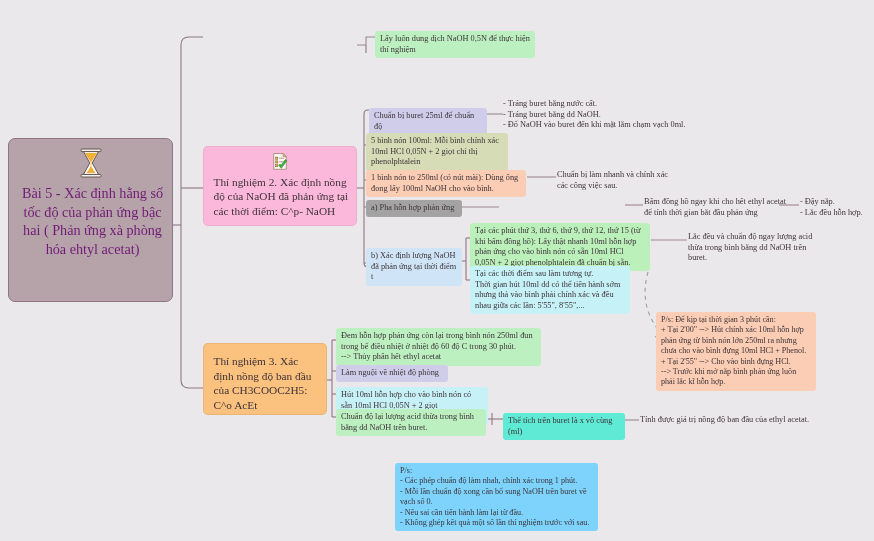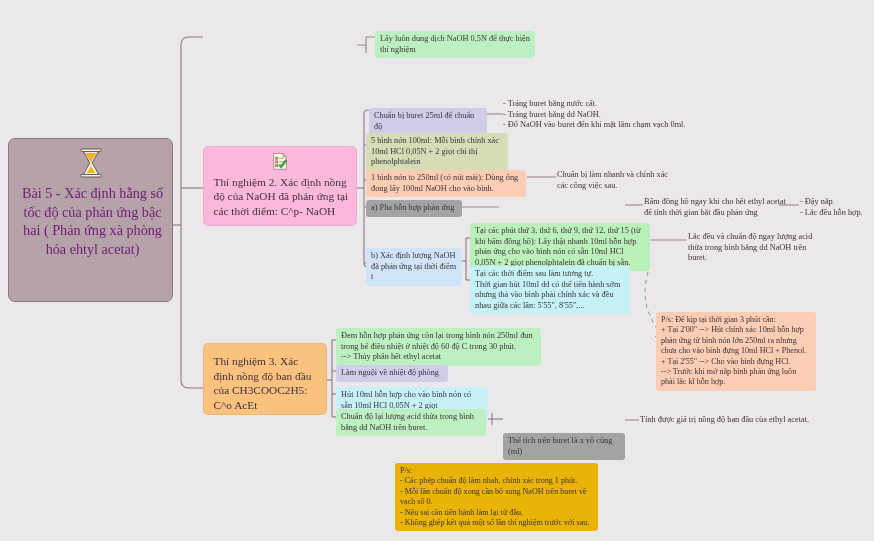--- a/index.html
+++ b/index.html
@@ -52,23 +52,23 @@
   .plain{position:absolute;box-sizing:border-box;font-size:8.3px;line-height:10.6px;color:#3d3338;}
 
   .c-green{background:#bdf0c1;}
   .c-olive{background:#d6ddb6;}
   .c-lav{background:#cfcdea;}
   .c-peach{background:#fbcdb4;}
   .c-teal{background:#a3a3a3;}
   .c-mint{background:#bbf0bb;}
   .c-cyan{background:#c6f2f7;}
   .c-lightblue{background:#cfe5f7;}
-  .c-pinkpale{background:#a3a3a3;margin-top:20px;}
+  .c-pinkpale{background:#5eead4;}
   .c-psorange{background:#fbcdb4;}
-  .c-psgray{background:#eab308;}
+  .c-psgray{background:#7dd3fc;}
 
   #n-lay{left:375px;top:31px;width:160px;}
   #n-buret{left:369px;top:108px;width:118px;}
   #n-binhnon5{left:366px;top:133px;width:142px;}
   #n-binh250{left:366px;top:170px;width:160px;}
   #n-phahh{left:366px;top:200px;width:96px;}
   #n-xdluong{left:366px;top:248px;width:96px;}
   #n-taicacphut{left:470px;top:223px;width:180px;}
   #n-taicacthoidiem{left:470px;top:266px;width:160px;}
 

